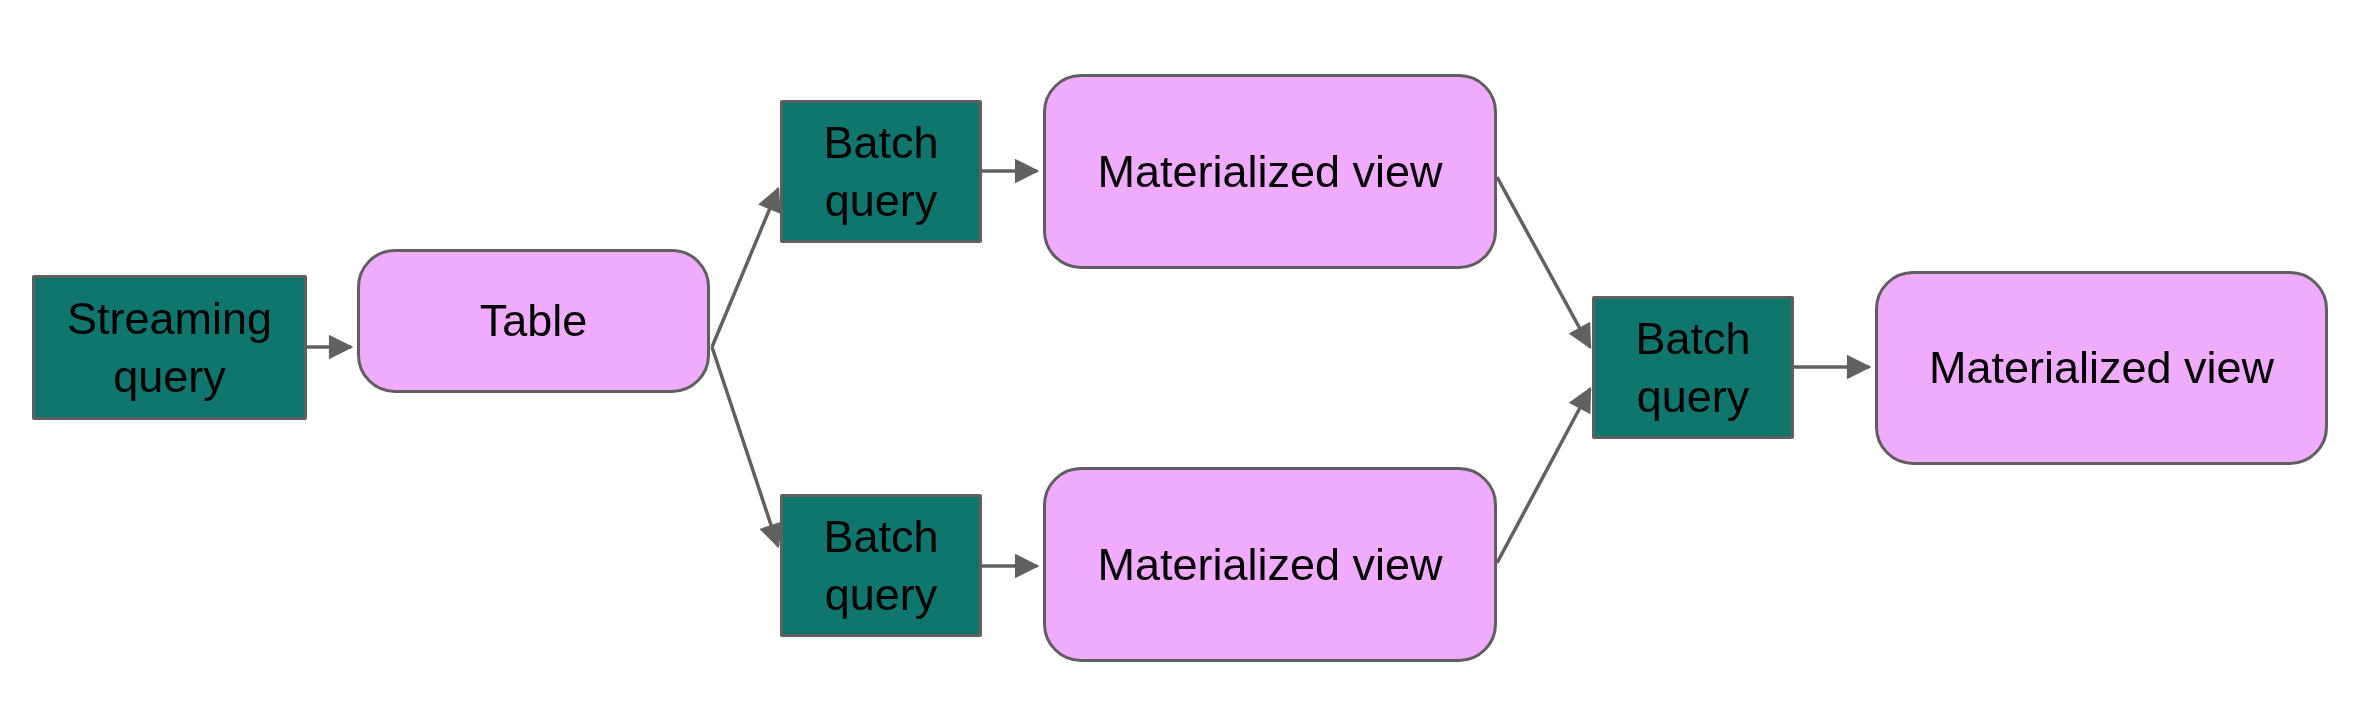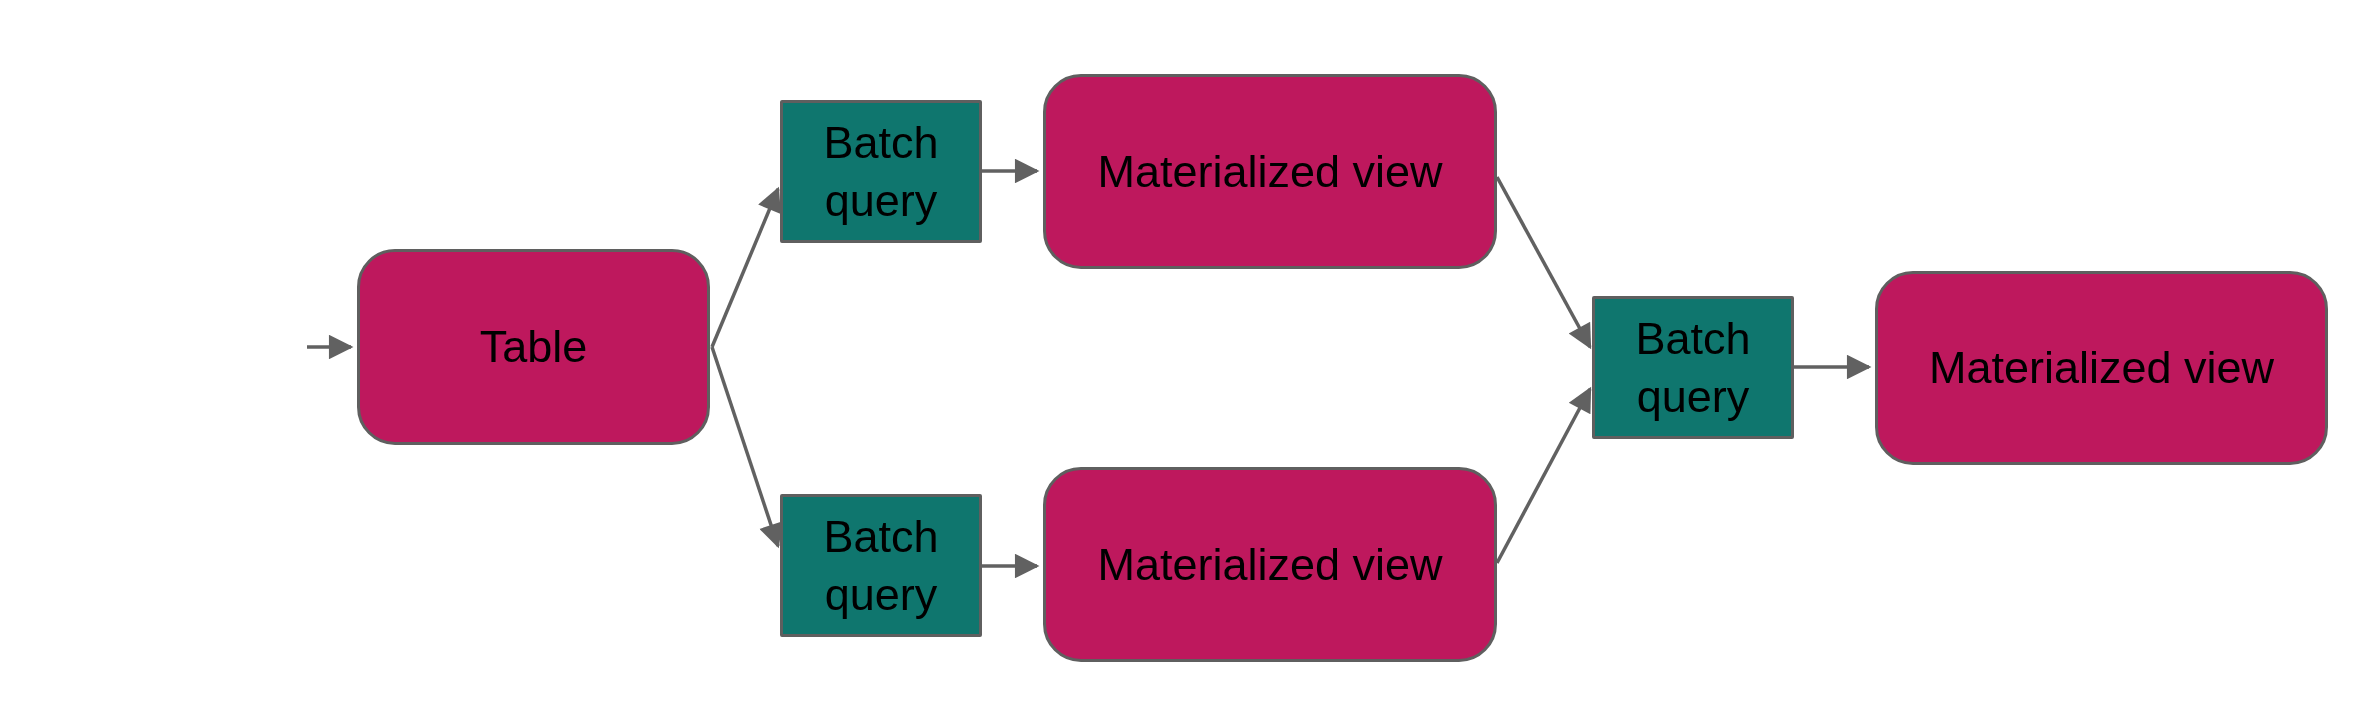--- a/index.html
+++ b/index.html
@@ -33,21 +33,21 @@
     color: #000000;
     font-size: 45px;
     line-height: 1.27;
     border: 3px solid #5f5f5f;
   }
   .node--query {
     background: #0f766e;
     border-radius: 2px;
   }
   .node--entity {
-    background: #be185d;
+    background: #f0abfc;
     border-radius: 38px;
   }
   .node .label {
     padding: 0 8px;
   }
 </style>
 </head>
 <body>
 
 <div class="canvas">
@@ -63,22 +63,25 @@
       <line x1="712" y1="347" x2="778" y2="189" marker-end="url(#arrowhead)"></line>
       <line x1="712" y1="347" x2="778" y2="546" marker-end="url(#arrowhead)"></line>
       <line x1="982" y1="171" x2="1037" y2="171" marker-end="url(#arrowhead)"></line>
       <line x1="982" y1="566" x2="1037" y2="566" marker-end="url(#arrowhead)"></line>
       <line x1="1497" y1="177" x2="1590" y2="347" marker-end="url(#arrowhead)"></line>
       <line x1="1497" y1="563" x2="1590" y2="389" marker-end="url(#arrowhead)"></line>
       <line x1="1794" y1="367" x2="1869" y2="367" marker-end="url(#arrowhead)"></line>
     </g>
   </svg>
 
+  <div class="node node--query" style="left:32px; top:275px; width:275px; height:145px;">
+    <span class="label">Streaming query</span>
+  </div>
 
-  <div class="node node--entity" style="left:357px; top:249px; width:353px; height:196px;">
+  <div class="node node--entity" style="left:357px; top:249px; width:353px; height:144px;">
     <span class="label">Table</span>
   </div>
 
   <div class="node node--query" style="left:780px; top:100px; width:202px; height:143px;">
     <span class="label">Batch query</span>
   </div>
 
   <div class="node node--entity" style="left:1043px; top:74px; width:454px; height:195px;">
     <span class="label">Materialized view</span>
   </div>

